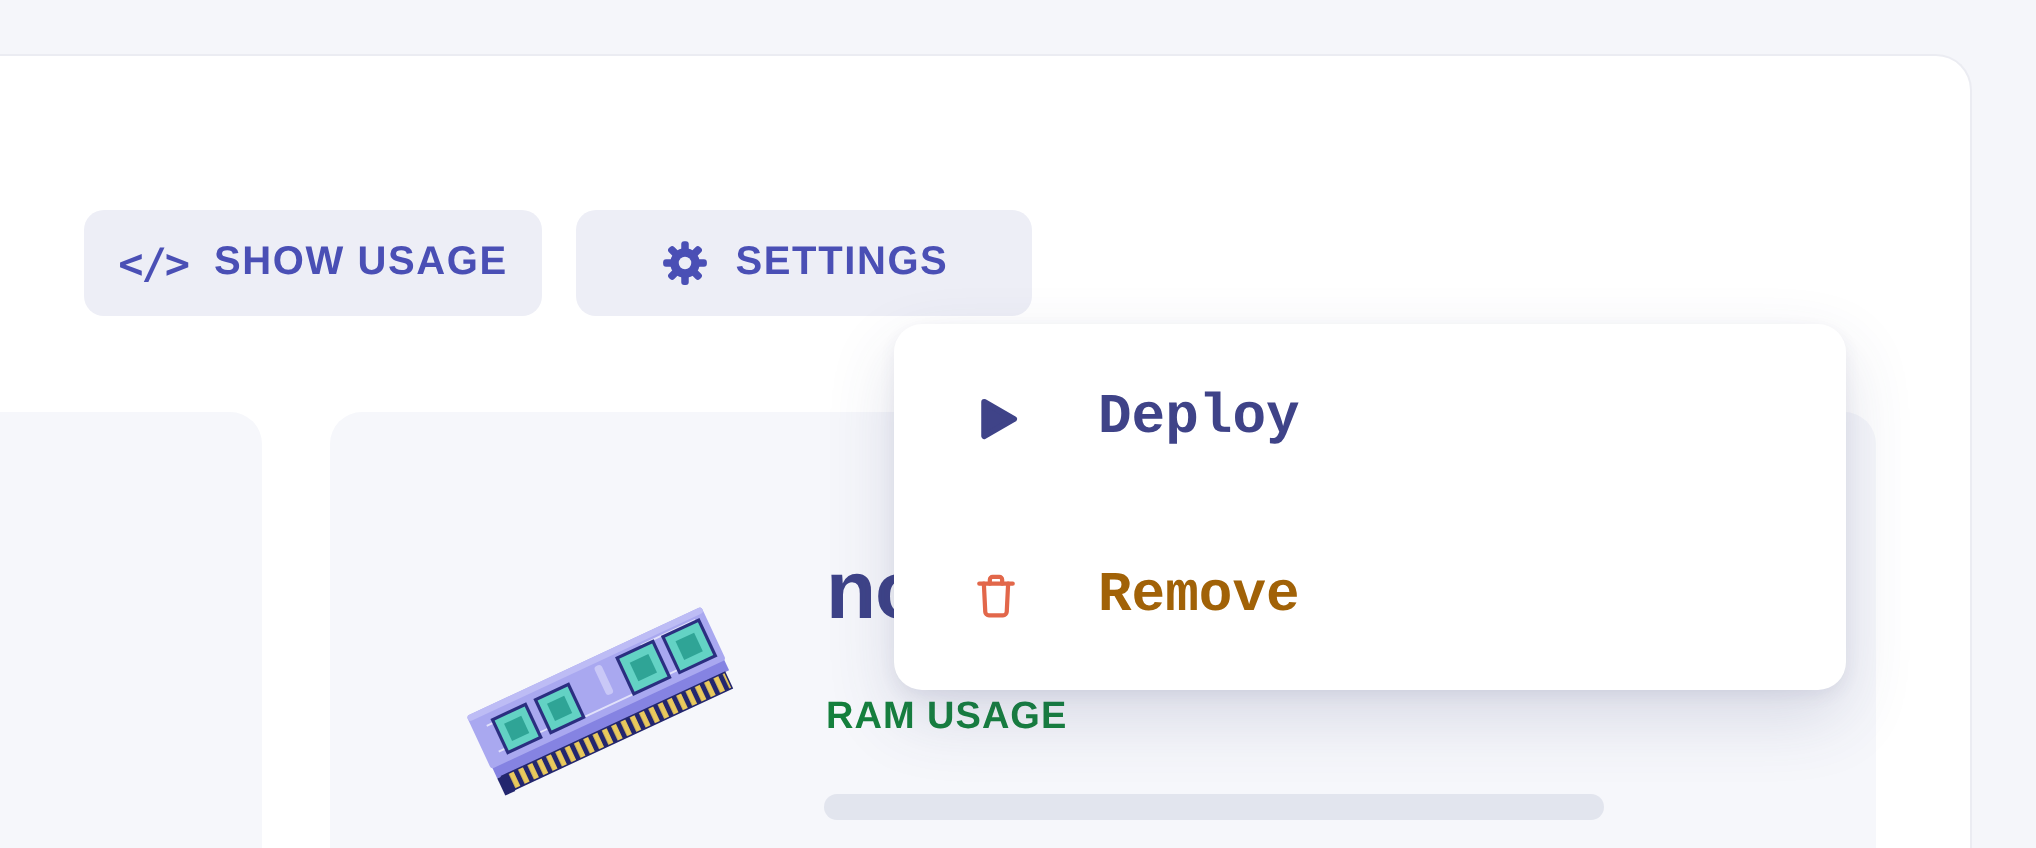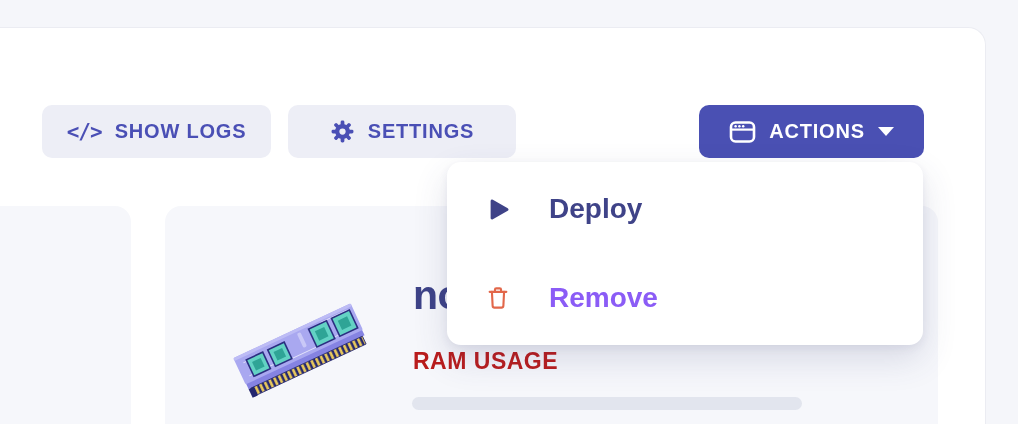--- a/index.html
+++ b/index.html
@@ -35,82 +35,70 @@
   .card{position:absolute;background:#f6f7fb;border-radius:16px;}
   .card-left{left:-24px;top:178px;width:155px;height:270px;}
   .card-main{left:165px;top:178px;width:773px;height:270px;}
   .ram-art{position:absolute;left:222px;top:243px;z-index:1;}
   .node-name{
     position:absolute;left:413px;top:244px;z-index:1;
     font-size:41px;font-weight:700;color:#3e4388;letter-spacing:-.5px;
   }
   .metric-label{
     position:absolute;left:413px;top:320px;z-index:1;
-    font-size:23px;font-weight:700;color:#b91c1c;letter-spacing:.5px;
+    font-size:19px;font-weight:700;color:#15803d;letter-spacing:.5px;
   }
   .progress-track{
     position:absolute;left:412px;top:369px;width:390px;height:13px;z-index:1;
     background:#e2e5ee;border-radius:7px;overflow:hidden;
   }
   .progress-fill{height:100%;background:#4a50b3;border-radius:7px;width:0;}
   
   .dropdown{
     position:absolute;left:447px;top:134px;width:476px;height:183px;z-index:10;
     background:#ffffff;border-radius:14px;
     box-shadow:0 14px 34px rgba(62,66,120,.16), 0 3px 8px rgba(62,66,120,.08);
+    font-family:Liberation Mono, monospace;
   }
   .menu-item{
     position:absolute;left:0;width:100%;height:62px;cursor:pointer;
     display:flex;align-items:center;
   }
   .menu-item .mi-icon{position:absolute;left:40px;display:flex;align-items:center;}
   .menu-item .mi-label{position:absolute;left:102px;font-size:28px;font-weight:600;}
   .mi-deploy{top:16px;color:#3f4388;}
-  .mi-remove{top:105px;color:#8b5cf6;}
+  .mi-remove{top:105px;color:#a16207;}
 </style>
 </head>
 <body>
 
 <div class="panel">
 
   <div class="btn btn-showlogs">
     <span class="code-glyph">&lt;/&gt;</span>
-    <span>SHOW LOGS</span>
+    <span>SHOW USAGE</span>
   </div>
 
   <div class="btn btn-settings">
     <span>
       <svg width="25" height="25" viewBox="0 0 24 24">
         <g fill="#4a4fb5">
           <rect x="10.2" y="1.5" width="3.6" height="21" rx="1.4"></rect>
           <rect x="10.2" y="1.5" width="3.6" height="21" rx="1.4" transform="rotate(45 12 12)"></rect>
           <rect x="10.2" y="1.5" width="3.6" height="21" rx="1.4" transform="rotate(90 12 12)"></rect>
           <rect x="10.2" y="1.5" width="3.6" height="21" rx="1.4" transform="rotate(135 12 12)"></rect>
           <circle cx="12" cy="12" r="7.1"></circle>
         </g>
         <circle cx="12" cy="12" r="3" fill="#edeef6"></circle>
       </svg>
     </span>
     <span>SETTINGS</span>
   </div>
 
 
-  <div class="btn btn-actions">
-    <span>
-      <svg width="27" height="24" viewBox="0 0 27 24">
-        <rect x="2" y="2.5" width="23" height="19" rx="4.5" fill="none" stroke="#ffffff" stroke-width="2.6"></rect>
-        <line x1="3" y1="9.6" x2="24" y2="9.6" stroke="#ffffff" stroke-width="2.2"></line>
-        <circle cx="6.6" cy="6.2" r="1.25" fill="#ffffff"></circle>
-        <circle cx="10.4" cy="6.2" r="1.25" fill="#ffffff"></circle>
-        <circle cx="14.2" cy="6.2" r="1.25" fill="#ffffff"></circle>
-      </svg>
-    </span>
-    <span>ACTIONS</span>
-    <span class="chev"></span>
-  </div>
 
   <div class="card card-left"></div>
 
   <div class="card card-main"></div>
 
   <span class="ram-art">
     <svg width="150" height="140" viewBox="0 0 190 150">
       <defs>
         <pattern id="pins" width="6.5" height="12" patternUnits="userSpaceOnUse">
           <rect width="6.5" height="12" fill="#23266e"></rect>

